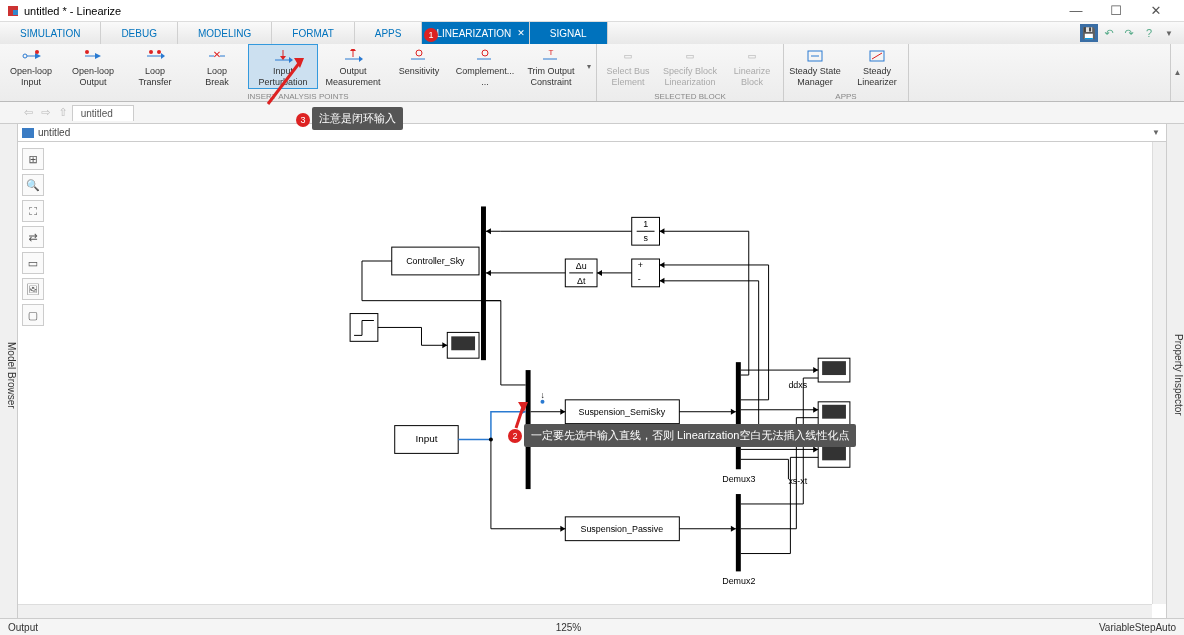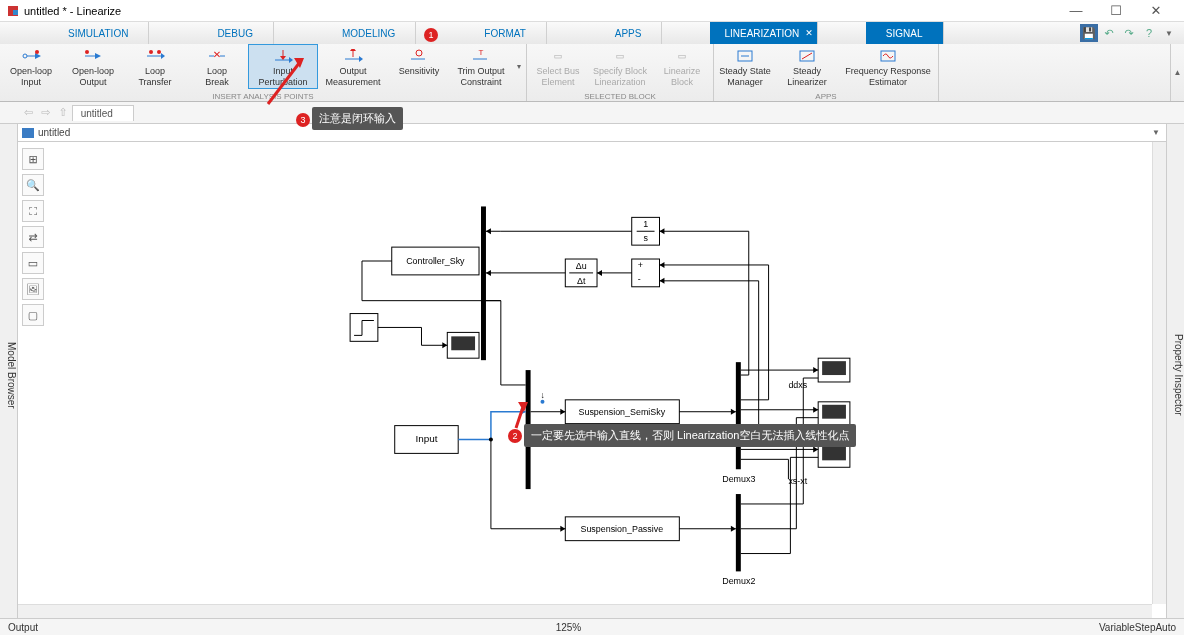--- a/index.html
+++ b/index.html
@@ -7,21 +7,21 @@
 
 
 .titlebar { height: 22px; background: #fff; display: flex; align-items: center; padding: 0 8px; border-bottom: 1px solid #ddd; font-size: 11px; }
 .titlebar .ticon { width: 10px; height: 10px; background: #c33; margin-right: 6px; position: relative; }
 .titlebar .ticon::after { content: ""; position: absolute; width: 5px; height: 5px; background: #38c; top: 4px; left: 5px; }
 .titlebar .spacer { flex: 1; }
 .winbtn { width: 40px; height: 22px; display: flex; align-items: center; justify-content: center; font-size: 13px; color: #555; }
 
 
 .maintabs { height: 22px; background: linear-gradient(#fafafa,#e8e8e8); display: flex; font-size: 10px; }
-.maintab { padding: 0 20px; display: flex; align-items: center; color: #0072bd; border-right: 1px solid #d0d0d0; margin-left: 48px; }
+.maintab { padding: 0 20px; display: flex; align-items: center; color: #0072bd; border-right: 1px solid #d0d0d0; }
 .maintab.active { background: #0072bd; color: #fff; }
 .maintab.close { padding: 0 4px 0 14px; }
 .maintab .x { margin-left: 6px; font-size: 9px; }
 .qat { margin-left: auto; display: flex; align-items: center; padding-right: 6px; gap: 2px; }
 .qat span { width: 18px; height: 18px; display: flex; align-items: center; justify-content: center; font-size: 11px; color: #fff; }
 .qat .save { background: #3a6ea5; }
 
 
 .toolstrip { height: 58px; background: linear-gradient(#f7f7f7,#ececec); border-bottom: 1px solid #bbb; display: flex; font-size: 9px; position: relative; }
 .tsgroup { display: flex; border-right: 1px solid #ccc; position: relative; padding-bottom: 12px; }
@@ -185,20 +185,30 @@
       </div>
     <div class="tsbtn narrow">
         <div class="ico">
           <svg width="20" height="14">
             <line x1="2" y1="10" x2="16" y2="10" stroke="#2a7ad1"></line>
             <circle cx="10" cy="4" r="3" fill="none" stroke="#d22"></circle>
           </svg>
         </div>
         <span>Sensitivity</span>
       </div>
+    <div class="tsbtn">
+        <div class="ico">
+          <svg width="20" height="14">
+            <line x1="2" y1="10" x2="16" y2="10" stroke="#2a7ad1"></line>
+            <circle cx="10" cy="4" r="3" fill="none" stroke="#d22"></circle>
+          </svg>
+        </div>
+        <span style="white-space:pre-line">Complement...
+...</span>
+      </div>
     <div class="tsbtn narrow">
         <div class="ico">
           <svg width="20" height="14">
             <text x="10" y="6" font-size="8" text-anchor="middle" fill="#d22">T</text>
             <line x1="2" y1="10" x2="16" y2="10" stroke="#2a7ad1"></line>
           </svg>
         </div>
         <span style="white-space:pre-line">Trim Output
 Constraint</span>
       </div>
@@ -236,30 +246,20 @@
       </div>
     <div class="tsbtn narrow">
         <div class="ico">
           <svg width="18" height="14">
             <rect x="2" y="2" width="14" height="10" fill="none" stroke="#2a7ad1"></rect>
             <line x1="4" y1="10" x2="14" y2="4" stroke="#d22"></line>
           </svg>
         </div>
         <span style="white-space:pre-line">Steady
 Linearizer</span>
-      </div>
-    <div class="tsbtn wide">
-        <div class="ico">
-          <svg width="18" height="14">
-            <rect x="2" y="2" width="14" height="10" fill="none" stroke="#2a7ad1"></rect>
-            <path d="M 4 7 Q 7 3 9 7 T 14 7" fill="none" stroke="#d22"></path>
-          </svg>
-        </div>
-        <span style="white-space:pre-line">Frequency Response
-Estimator</span>
       </div>
     <div class="grouplabel">APPS</div>
   </div>
   <div style="flex:1"></div>
   <div style="width:14px;display:flex;align-items:center;justify-content:center;color:#666;font-size:8px;border-left:1px solid #ccc">▲</div>
 </div>
 
 <div class="explorerbar">
   <span class="navarr">⇦</span>
   <span class="navarr">⇨</span>

